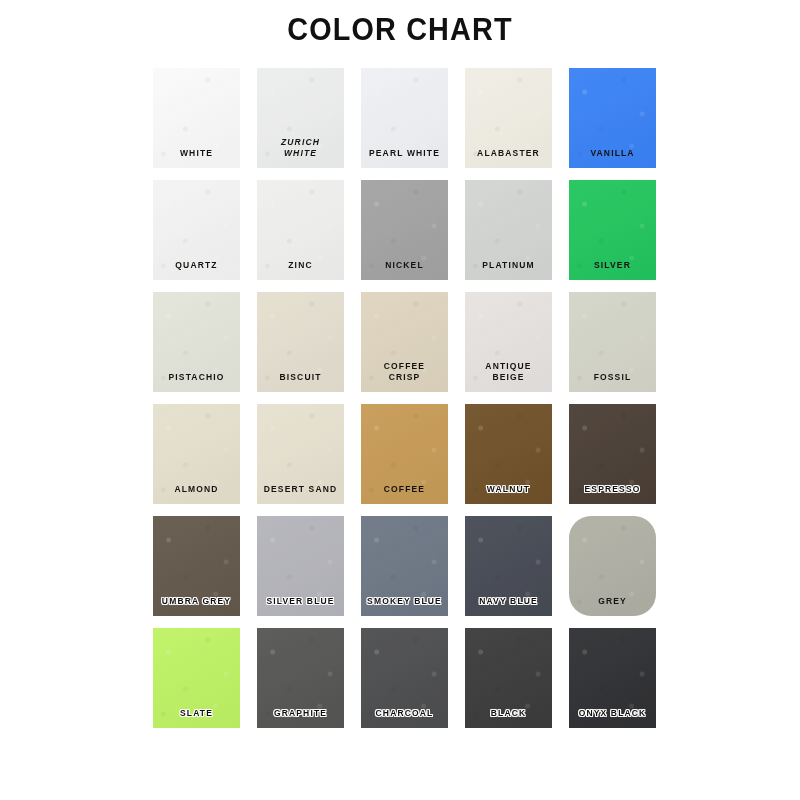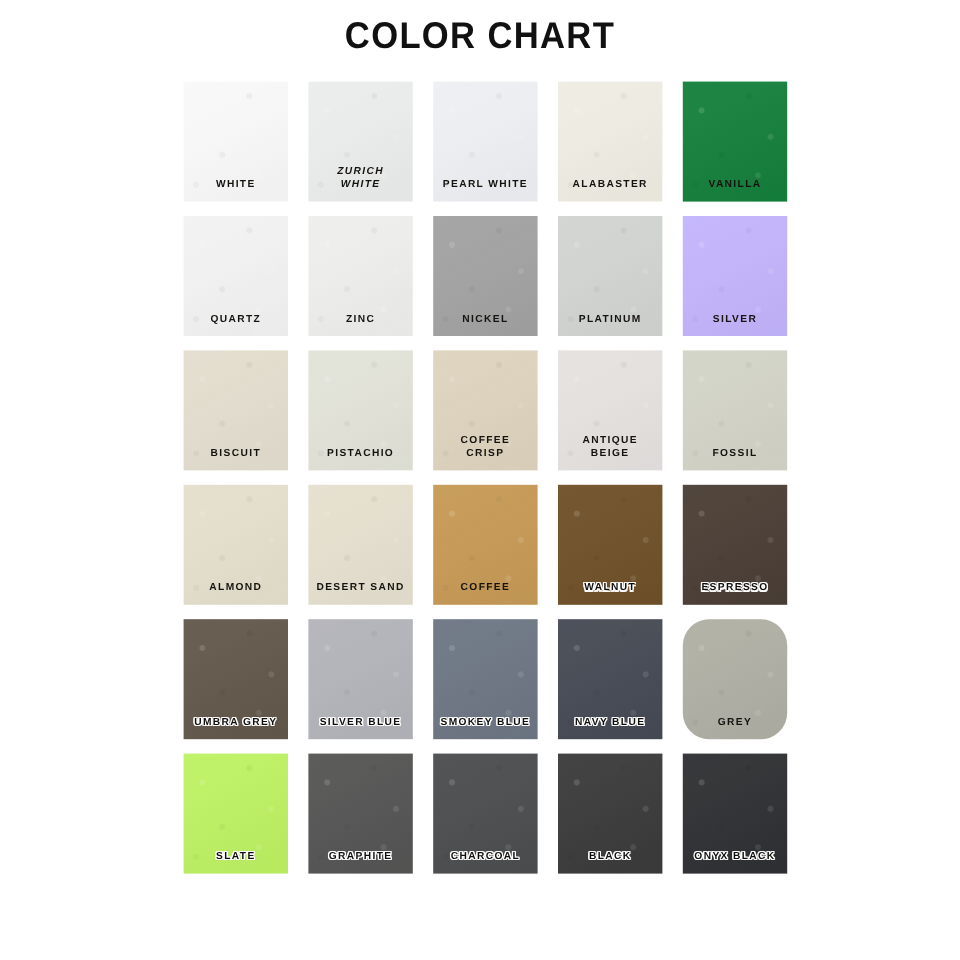--- a/index.html
+++ b/index.html
@@ -116,43 +116,43 @@
       <div class="swatch" style="background-color: rgb(236, 238, 237); font-style: italic;">
         <div class="swatch-label">ZURICH
 WHITE</div>
       </div>
       <div class="swatch" style="background-color: rgb(238, 240, 243);">
         <div class="swatch-label">PEARL WHITE</div>
       </div>
       <div class="swatch" style="background-color: rgb(240, 238, 227);">
         <div class="swatch-label">ALABASTER</div>
       </div>
-      <div class="swatch" style="background-color: #15803d;">
+      <div class="swatch" style="background-color: #3b82f6;">
         <div class="swatch-label">VANILLA</div>
       </div>
       <div class="swatch" style="background-color: rgb(242, 243, 242);">
         <div class="swatch-label">QUARTZ</div>
       </div>
       <div class="swatch" style="background-color: rgb(239, 240, 238);">
         <div class="swatch-label">ZINC</div>
       </div>
       <div class="swatch" style="background-color: #a3a3a3;">
         <div class="swatch-label">NICKEL</div>
       </div>
       <div class="swatch" style="background-color: rgb(211, 213, 211);">
         <div class="swatch-label">PLATINUM</div>
       </div>
-      <div class="swatch" style="background-color: #c4b5fd;">
+      <div class="swatch" style="background-color: #22c55e;">
         <div class="swatch-label">SILVER</div>
+      </div>
+      <div class="swatch" style="background-color: rgb(227, 228, 217);">
+        <div class="swatch-label">PISTACHIO</div>
       </div>
       <div class="swatch" style="background-color: rgb(228, 222, 207);">
         <div class="swatch-label">BISCUIT</div>
-      </div>
-      <div class="swatch" style="background-color: rgb(227, 228, 217);">
-        <div class="swatch-label">PISTACHIO</div>
       </div>
       <div class="swatch" style="background-color: rgb(222, 212, 191);">
         <div class="swatch-label">COFFEE
 CRISP</div>
       </div>
       <div class="swatch" style="background-color: rgb(230, 226, 224);">
         <div class="swatch-label">ANTIQUE
 BEIGE</div>
       </div>
       <div class="swatch" style="background-color: rgb(212, 213, 200);">

